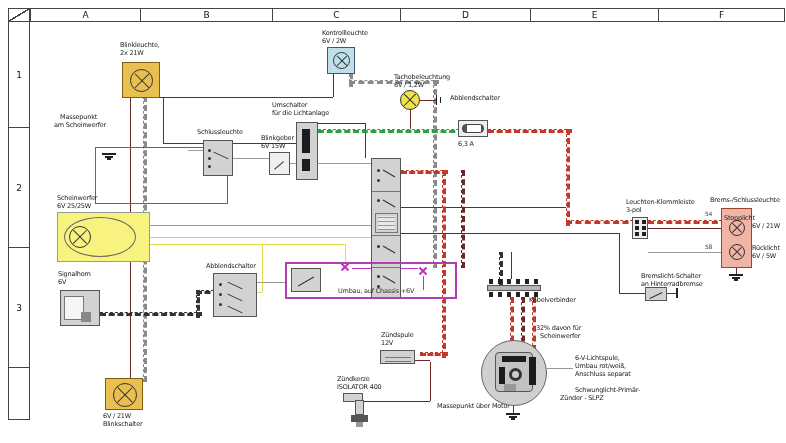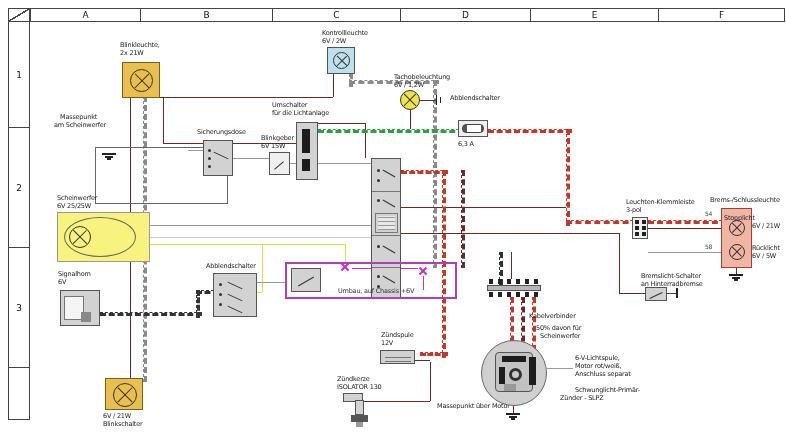--- a/index.html
+++ b/index.html
@@ -170,21 +170,21 @@
     <div class="lampc" style="left:11px;top:13px;width:22px;height:22px"></div>
   </div>
 
   <div class="lbl" style="left:58px;top:271px">Signalhorn</div>
   <div class="lbl" style="left:58px;top:279px">6V</div>
   <div class="box grayish" style="left:60px;top:290px;width:40px;height:36px">
     <div class="outline-white" style="left:3px;top:5px;width:20px;height:24px"></div>
     <div class="bar" style="left:20px;top:21px;width:10px;height:10px;background:#888"></div>
   </div>
 
-  <div class="lbl" style="left:197px;top:129px">Sicherungsdose</div>
+  <div class="lbl" style="left:197px;top:129px">Schlussleuchte</div>
   <div class="box grayish" style="left:203px;top:140px;width:30px;height:36px">
     <div class="dot" style="left:4px;top:8px"></div>
     <div class="dot" style="left:4px;top:16px"></div>
     <div class="dot" style="left:4px;top:24px"></div>
     <div class="diag" style="left:9px;top:14px;width:16px;transform:rotate(25deg)"></div>
   </div>
 
   <div class="lbl" style="left:261px;top:135px">Blinkgeber</div>
   <div class="lbl" style="left:261px;top:143px">6V 15W</div>
   <div class="box lightbox" style="left:269px;top:152px;width:21px;height:23px">
@@ -245,49 +245,49 @@
   <div class="box grayish" style="left:291px;top:268px;width:30px;height:24px">
     <div class="diag" style="left:5px;top:12px;width:18px;transform:rotate(-30deg)"></div>
   </div>
   <div class="lbl" style="left:338px;top:288px;color:#333">Umbau, auf Chassis +6V</div>
   <div class="splice" style="left:340px;top:262px"></div>
   <div class="splice" style="left:418px;top:266px"></div>
 
   <div class="midbar" style="left:487px;top:285px;width:54px;height:6px"></div>
   <div class="pinrow" style="left:489px;top:279px;width:50px;height:5px"></div>
   <div class="pinrow" style="left:489px;top:292px;width:50px;height:5px"></div>
-  <div class="lbl" style="left:529px;top:313px">Kabelverbinder</div>
+  <div class="lbl" style="left:529px;top:297px">Kabelverbinder</div>
 
   <div class="lbl" style="left:381px;top:332px">Zündspule</div>
   <div class="lbl" style="left:381px;top:340px">12V</div>
   <div class="box grayish" style="left:380px;top:350px;width:35px;height:14px">
     <div class="coillines" style="left:4px;top:3px;width:26px;height:8px"></div>
   </div>
 
   <div class="lbl" style="left:337px;top:376px">Zündkerze</div>
-  <div class="lbl" style="left:337px;top:384px">ISOLATOR 130</div>
+  <div class="lbl" style="left:337px;top:384px">ISOLATOR 400</div>
   <div class="box grayish" style="left:343px;top:393px;width:20px;height:9px"></div>
   <div class="box grayish" style="left:355px;top:400px;width:9px;height:15px"></div>
   <div class="bar" style="left:351px;top:415px;width:17px;height:7px;background:#555;position:absolute"></div>
   <div class="bar" style="left:356px;top:422px;width:7px;height:5px;background:#999;position:absolute"></div>
 
   <div class="lbl" style="left:437px;top:403px">Massepunkt über Motor</div>
 
   <div class="ellipse" style="left:481px;top:340px;width:66px;height:66px;background:#d0d0d0;border-color:#666"></div>
   <div class="box" style="left:495px;top:352px;width:38px;height:40px;background:#c2c2c2;border-radius:4px"></div>
   <div class="bar" style="left:502px;top:356px;width:24px;height:6px"></div>
   <div class="bar" style="left:499px;top:367px;width:6px;height:17px"></div>
   <div class="bar" style="left:529px;top:357px;width:7px;height:28px"></div>
   <div class="ellipse" style="left:509px;top:368px;width:13px;height:13px;border:3px solid #333;background:#ccc"></div>
   <div class="bar" style="left:504px;top:384px;width:12px;height:7px;background:#999"></div>
   <div class="gnd" style="left:506px;top:413px"></div>
-  <div class="lbl" style="left:536px;top:325px">50% davon für</div>
+  <div class="lbl" style="left:536px;top:325px">32% davon für</div>
   <div class="lbl" style="left:540px;top:333px">Scheinwerfer</div>
   <div class="lbl" style="left:575px;top:355px">6-V-Lichtspule,</div>
-  <div class="lbl" style="left:575px;top:363px">Motor rot/weiß,</div>
+  <div class="lbl" style="left:575px;top:363px">Umbau rot/weiß,</div>
   <div class="lbl" style="left:575px;top:371px">Anschluss separat</div>
   <div class="lbl" style="left:575px;top:387px">Schwunglicht-Primär-</div>
   <div class="lbl" style="left:560px;top:395px">Zünder - SLPZ</div>
 
   <div class="lbl" style="left:626px;top:199px">Leuchten-Klemmleiste</div>
   <div class="lbl" style="left:626px;top:207px">3-pol</div>
   <div class="box lightbox" style="left:632px;top:217px;width:16px;height:22px">
     <div class="pincol" style="left:2px;top:2px;width:4px;height:16px"></div>
     <div class="pincol" style="left:9px;top:2px;width:4px;height:16px"></div>
   </div>

